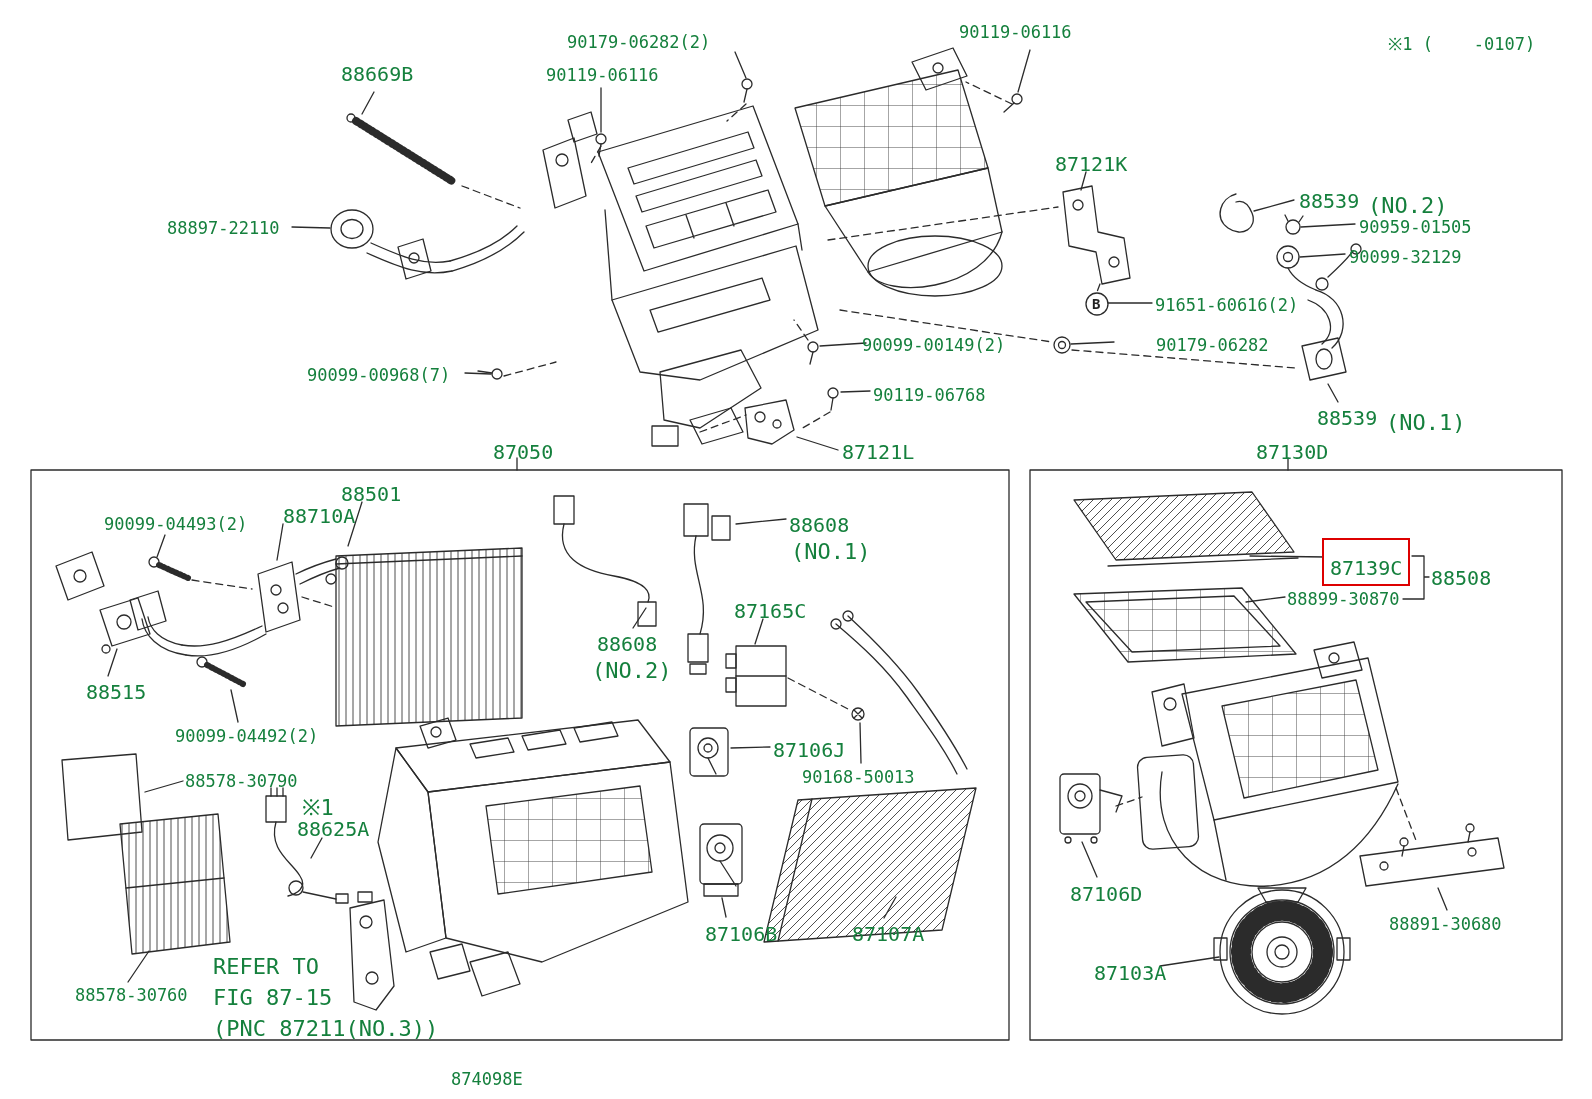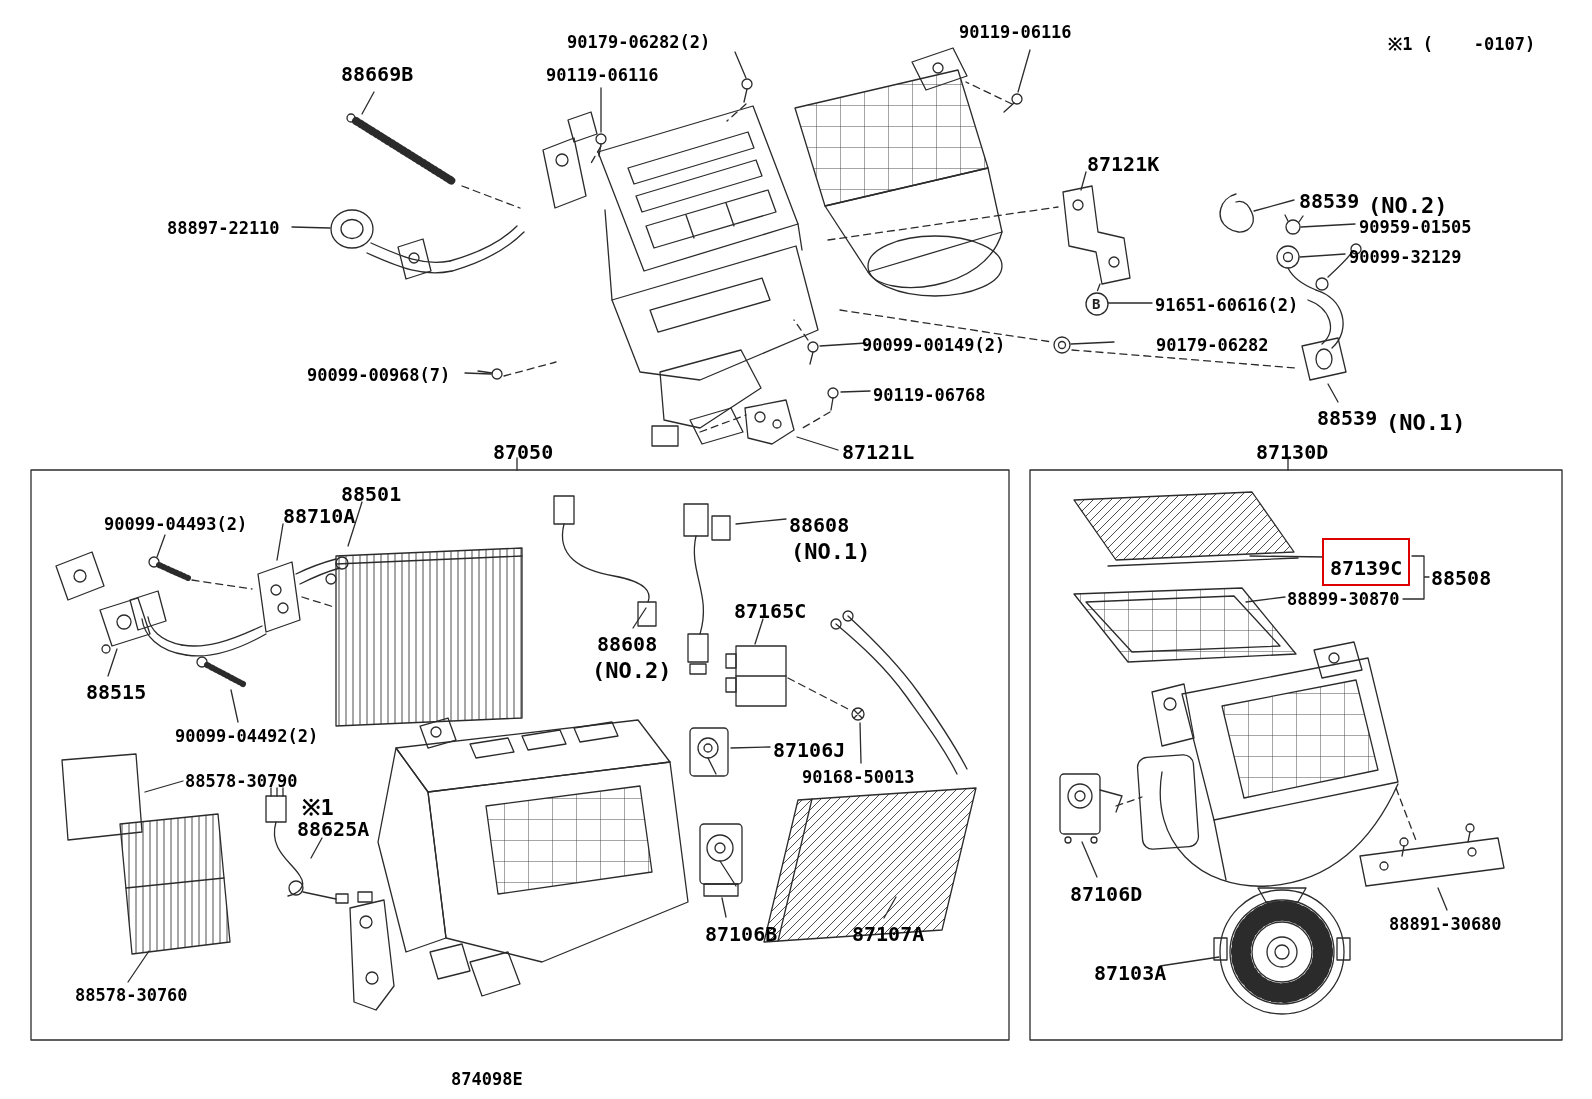--- a/index.html
+++ b/index.html
@@ -3,21 +3,21 @@
 <meta charset="utf-8">
 <style>
   html,body{margin:0;padding:0;background:#ffffff;}
   .page{
     position:relative;width:1592px;height:1099px;background:#ffffff;
     font-family:"DejaVu Sans Mono","Liberation Mono",monospace;
     overflow:hidden;
   }
   .art{position:absolute;left:0;top:0;}
   #labels{position:absolute;left:0;top:0;width:100%;height:100%;}
-  .lbl{position:absolute;font-weight:bold;color:#000000;white-space:pre;line-height:1.4;}
+  .lbl{position:absolute;font-weight:normal;color:#15803d;white-space:pre;line-height:1.4;}
   .md{font-size:17px;}
   .lg{font-size:20px;}
   .sm{font-size:22px;}
   .hl{border:2px solid #dd0000;padding:14px 6px 2px;transform:translate(-8px,-5px);background:#fff;}
 </style>
 </head>
 <body>
 
 <div class="page">
 
@@ -318,21 +318,21 @@
       <circle cx="1470" cy="828" r="4"></circle>
         <path d="M1470 832 L1468 842"></path>
     </g>
   </svg>
 
   <div id="labels">
       <div class="lbl md" style="left: 567px; top: 31px;">90179-06282(2)</div>
       <div class="lbl md" style="left: 959px; top: 21px;">90119-06116</div>
       <div class="lbl lg" style="left: 341px; top: 60px;">88669B</div>
       <div class="lbl md" style="left: 546px; top: 64px;">90119-06116</div>
-      <div class="lbl lg" style="left: 1087px; top: 150px; text-align: center;">87121K</div>
+      <div class="lbl lg" style="left: 1055px; top: 150px; text-align: center;">87121K</div>
       <div class="lbl lg" style="left: 1299px; top: 187px;">88539</div>
       <div class="lbl sm" style="left: 1368px; top: 191px;">(NO.2)</div>
       <div class="lbl md" style="left: 167px; top: 217px;">88897-22110</div>
       <div class="lbl md" style="left: 1359px; top: 216px;">90959-01505</div>
       <div class="lbl md" style="left: 1349px; top: 246px;">90099-32129</div>
       <div class="lbl md" style="left: 1155px; top: 294px;">91651-60616(2)</div>
       <div class="lbl md" style="left: 862px; top: 334px;">90099-00149(2)</div>
       <div class="lbl md" style="left: 1156px; top: 334px;">90179-06282</div>
       <div class="lbl md" style="left: 307px; top: 364px;">90099-00968(7)</div>
       <div class="lbl md" style="left: 873px; top: 384px;">90119-06768</div>
@@ -353,20 +353,23 @@
       <div class="lbl lg" style="left: 597px; top: 630px;">88608</div>
       <div class="lbl sm" style="left: 592px; top: 656px;">(NO.2)</div>
       <div class="lbl lg" style="left: 86px; top: 678px;">88515</div>
       <div class="lbl md" style="left: 175px; top: 725px;">90099-04492(2)</div>
       <div class="lbl md" style="left: 185px; top: 770px;">88578-30790</div>
       <div class="lbl sm" style="left: 302px; top: 793px;">※1</div>
       <div class="lbl lg" style="left: 297px; top: 815px;">88625A</div>
       <div class="lbl lg" style="left: 773px; top: 736px;">87106J</div>
       <div class="lbl md" style="left: 802px; top: 766px;">90168-50013</div>
       <div class="lbl md" style="left: 75px; top: 984px;">88578-30760</div>
+      <div class="lbl sm" style="left: 213px; top: 952px;">REFER TO
+FIG 87-15
+(PNC 87211(NO.3))</div>
       <div class="lbl lg" style="left: 705px; top: 920px;">87106B</div>
       <div class="lbl lg" style="left: 852px; top: 920px;">87107A</div>
       <div class="lbl lg" style="left: 1070px; top: 880px;">87106D</div>
       <div class="lbl lg" style="left: 1094px; top: 959px;">87103A</div>
       <div class="lbl md" style="left: 1389px; top: 913px;">88891-30680</div>
       <div class="lbl md" style="left: 1388px; top: 33px;">※1 (    -0107)</div>
       <div class="lbl md" style="left: 427px; top: 1068px; margin-left: 24px;">874098E</div>
     </div>
 </div>
 

